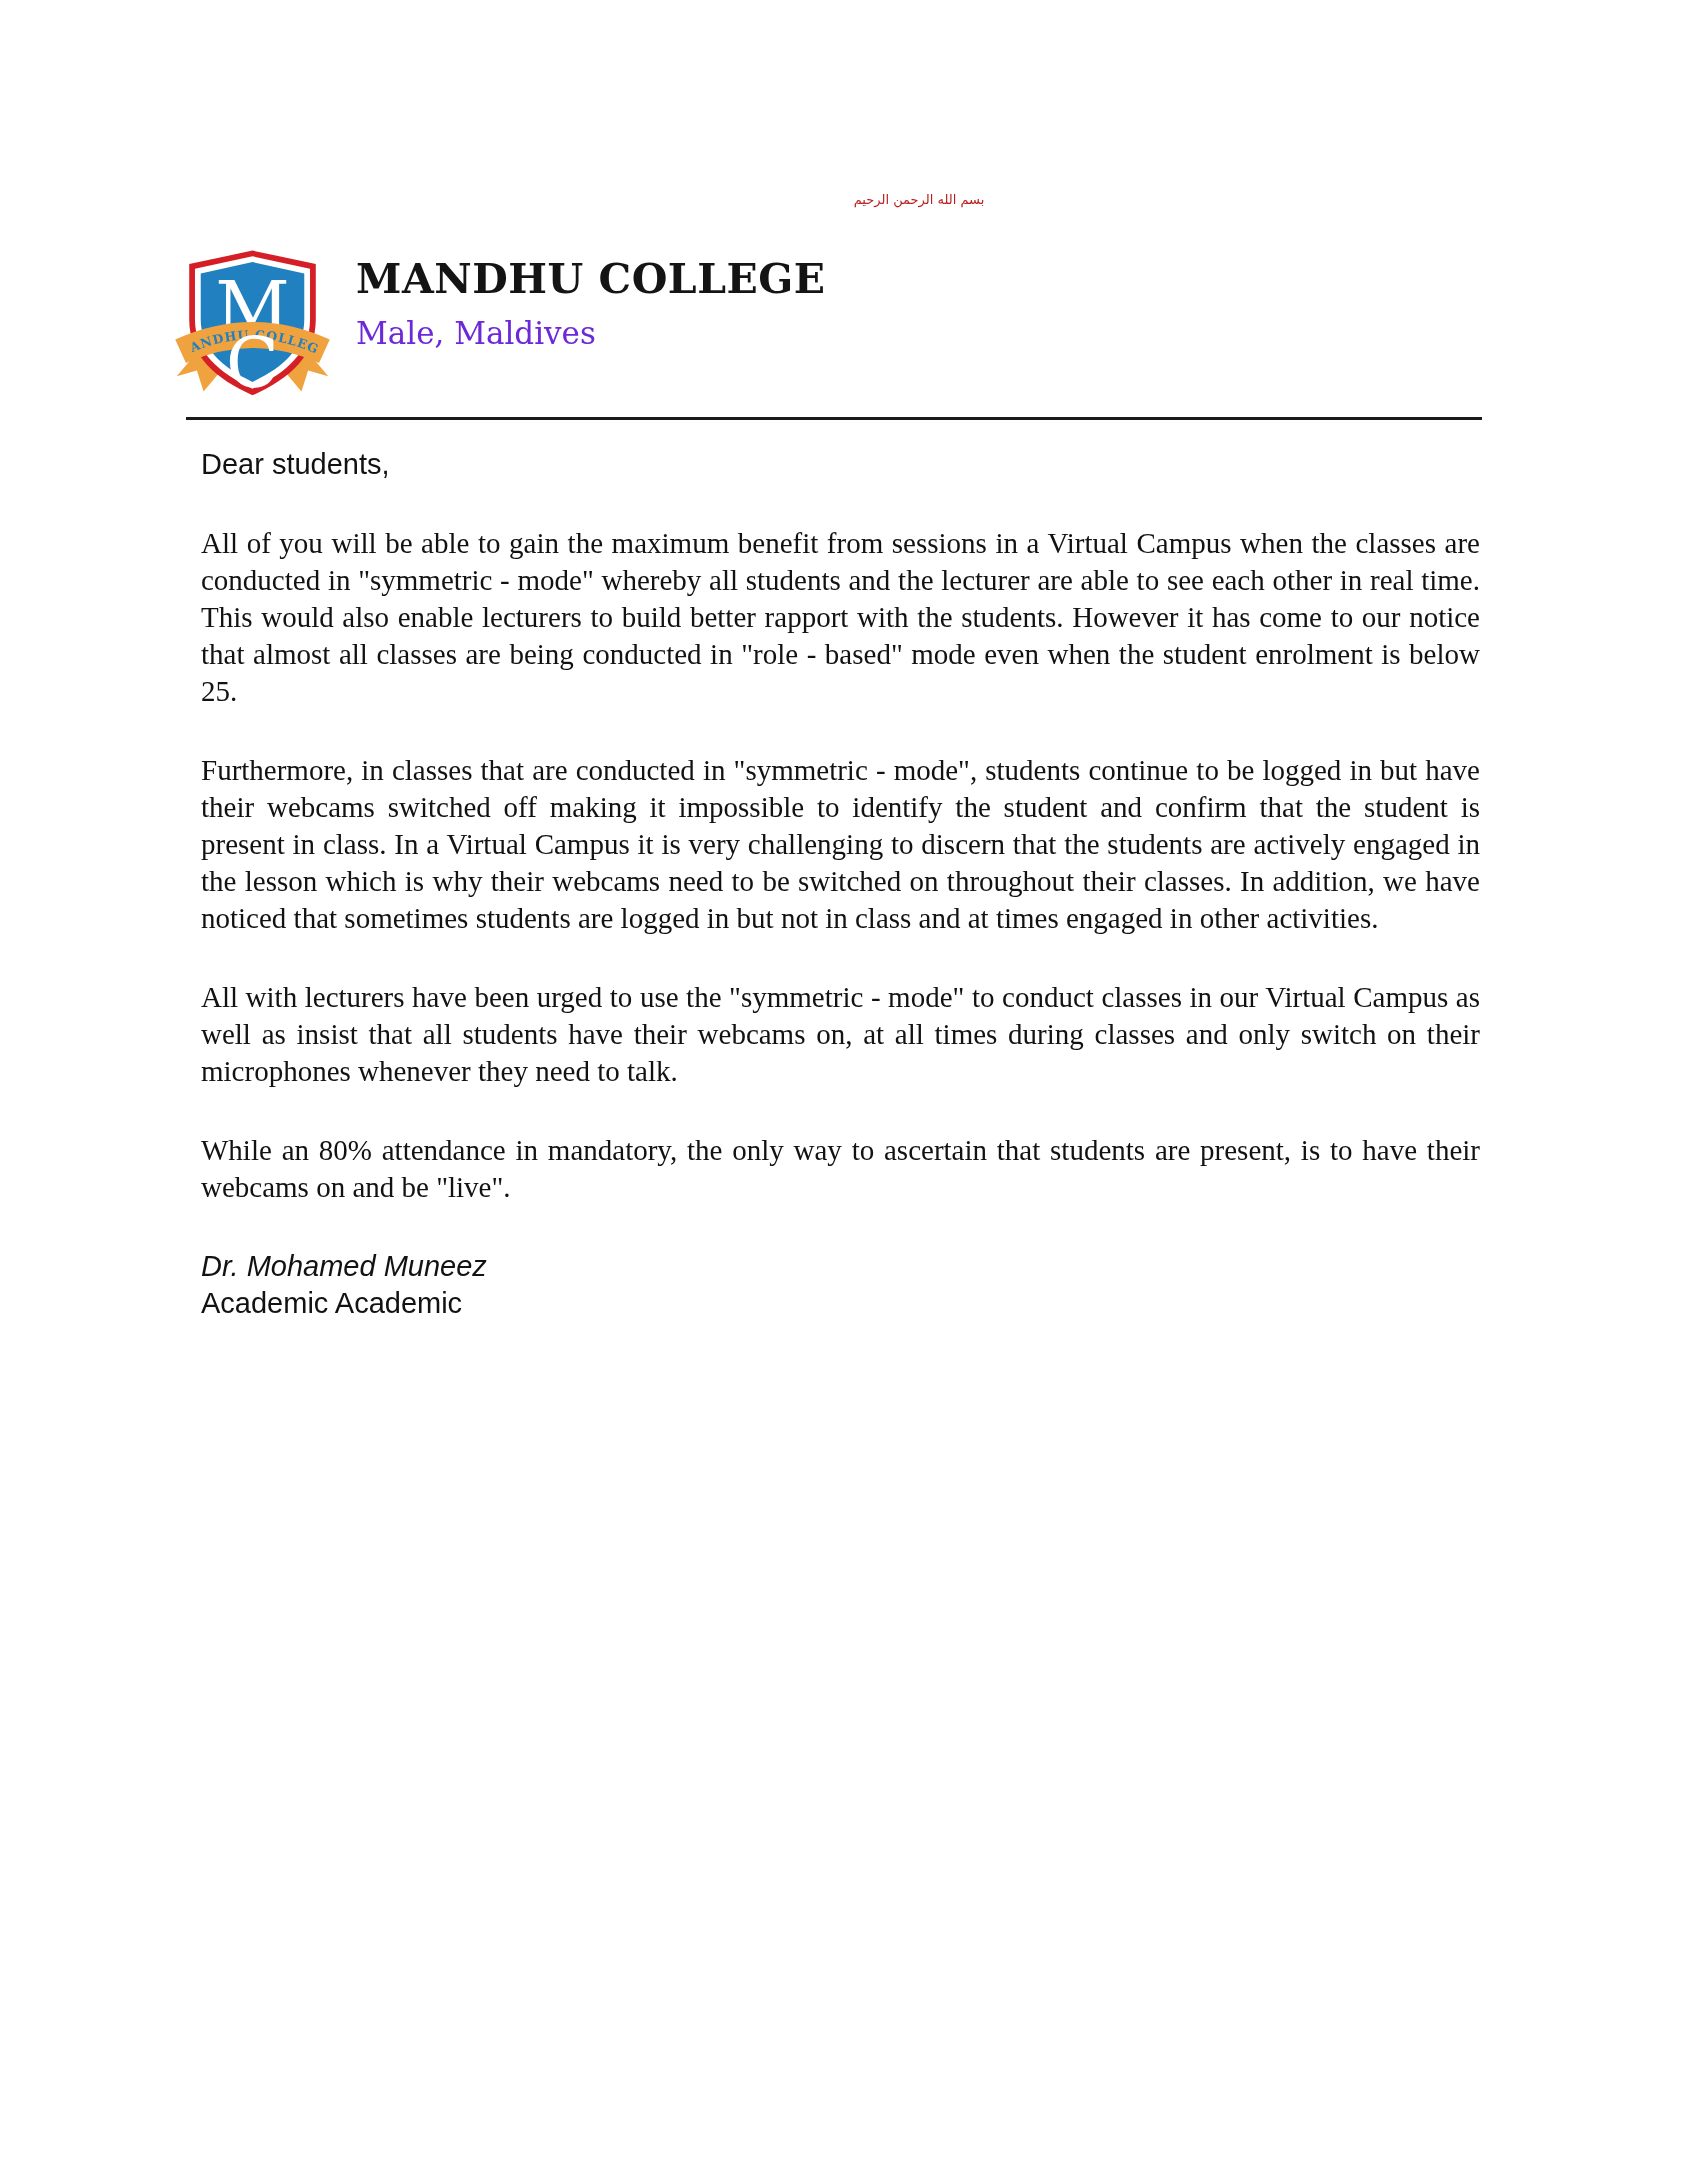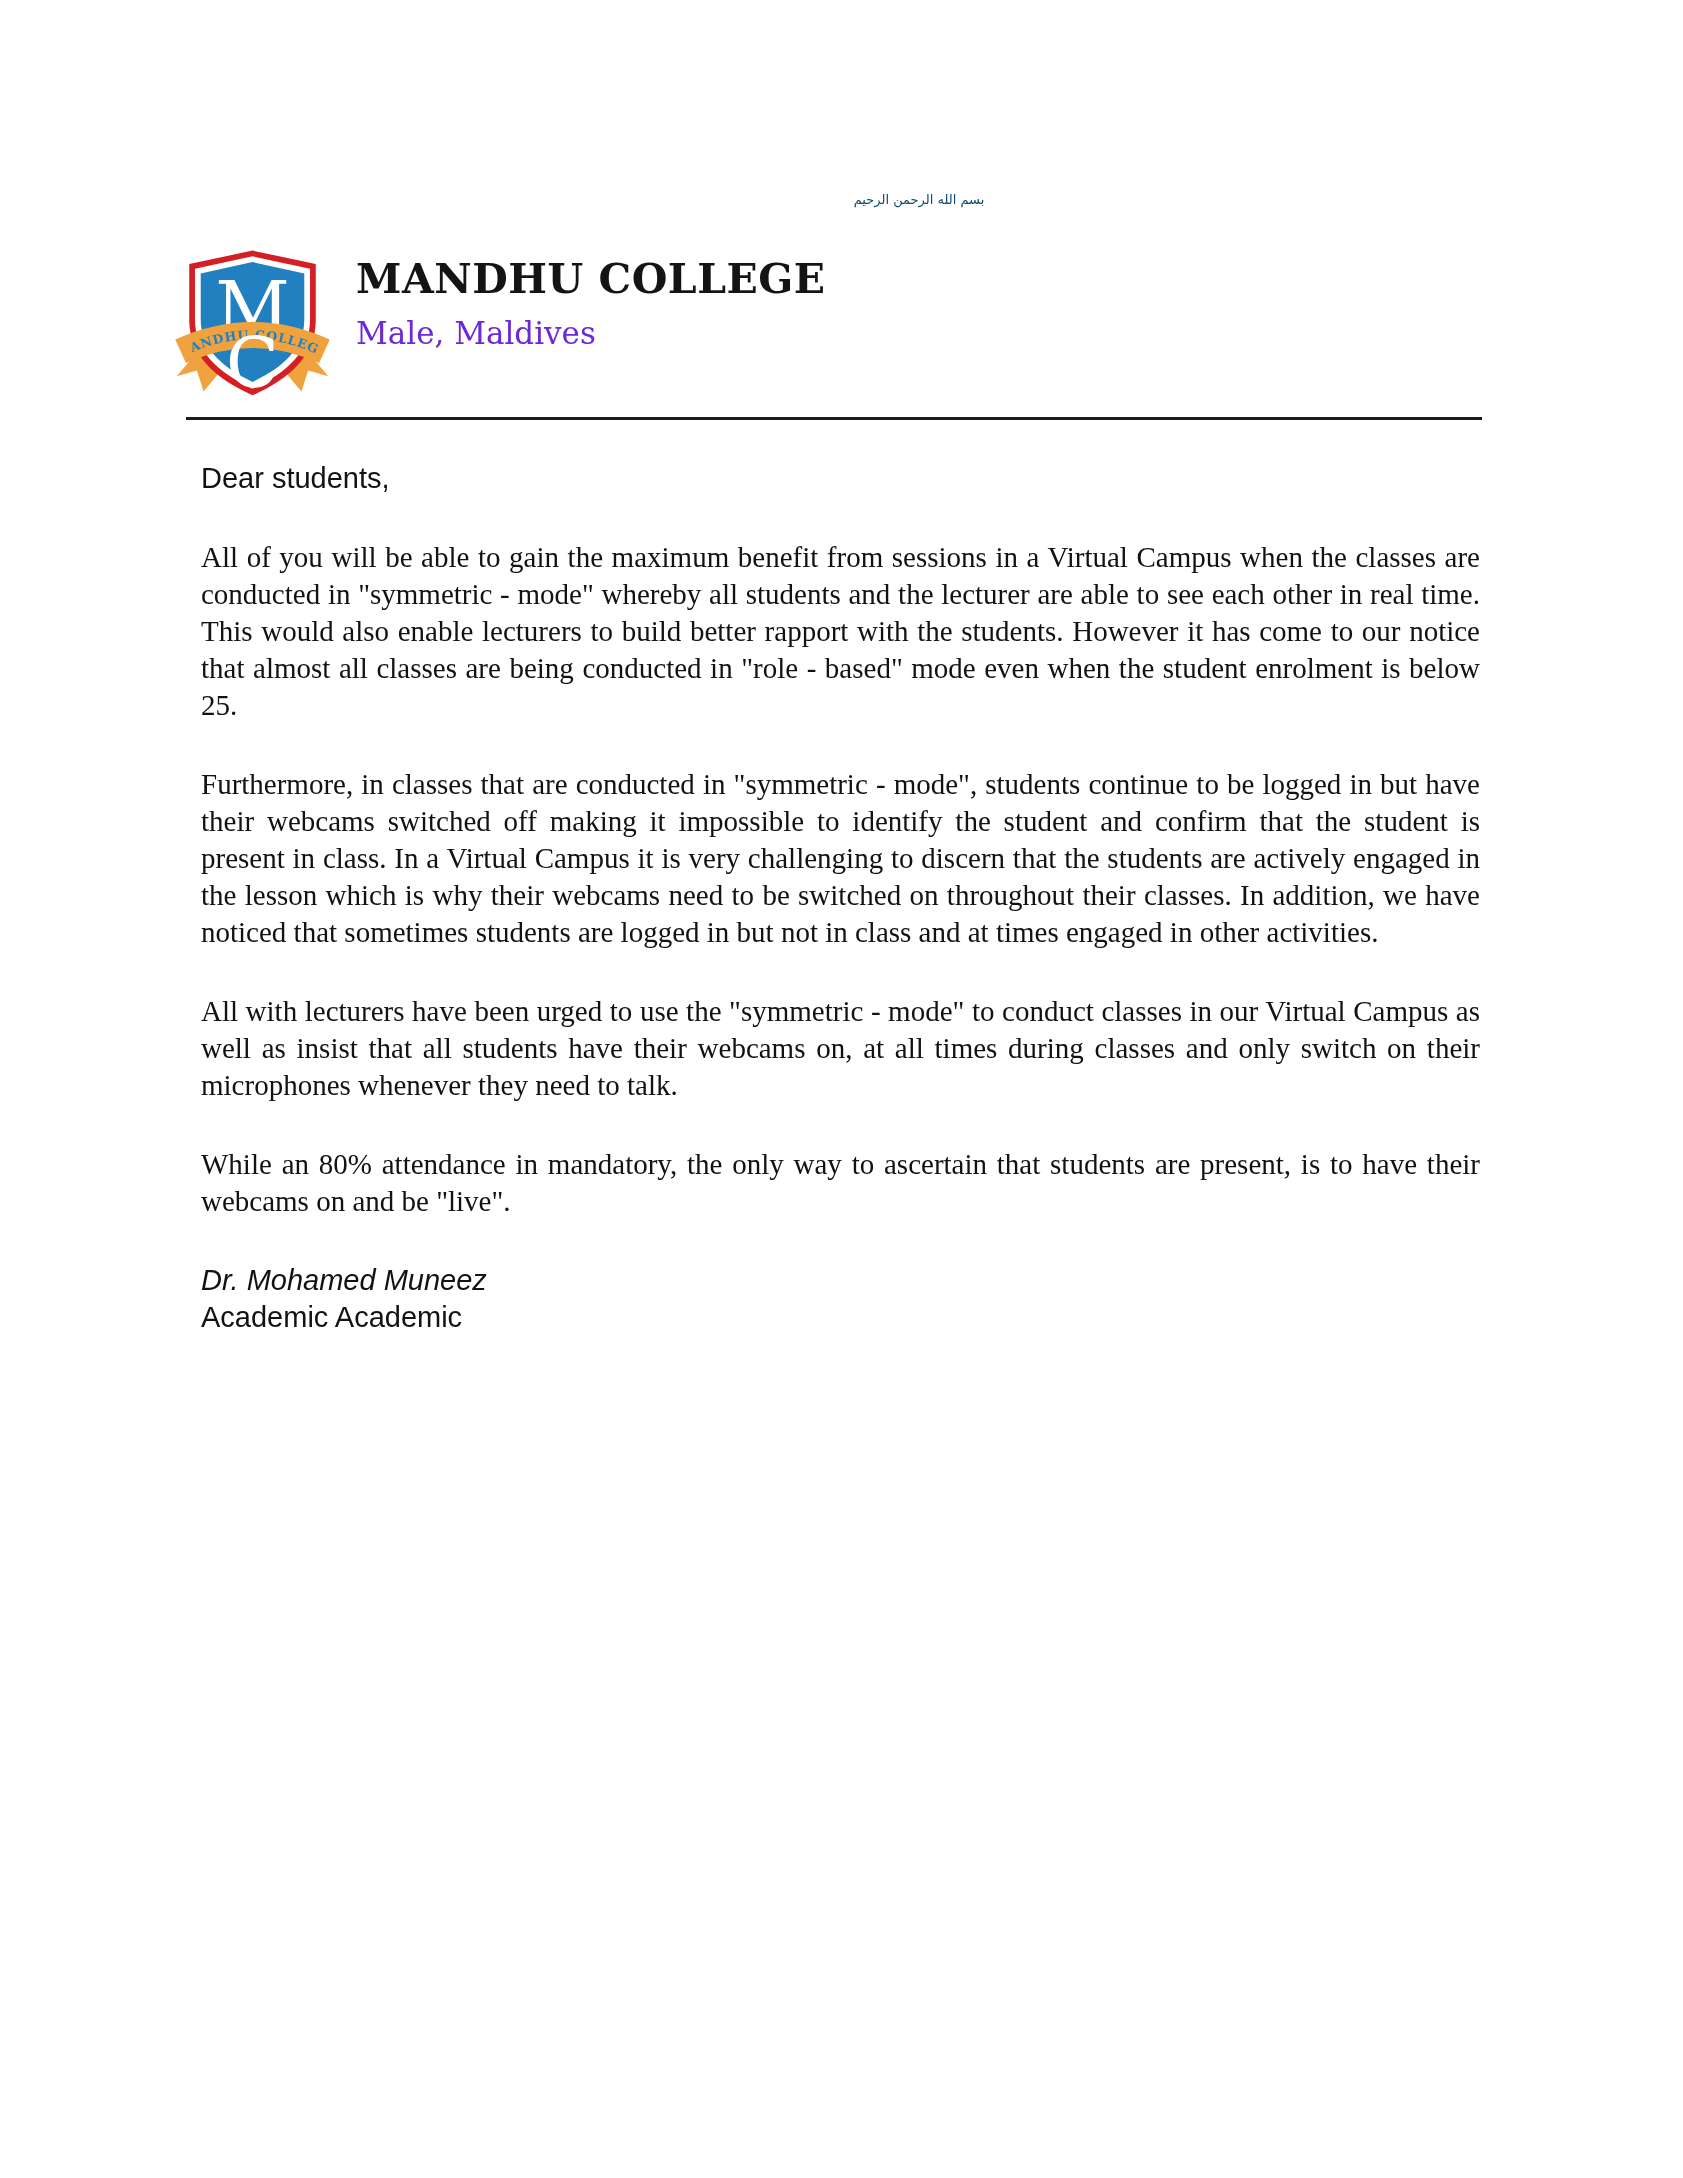--- a/index.html
+++ b/index.html
@@ -13,21 +13,21 @@
     color:#121212;
   }
   .bismillah{
     position:absolute;
     left:820px; top:192px; width:198px;
     text-align:center;
     direction:rtl;
     font-family:"DejaVu Sans", sans-serif;
     font-size:13px;
     letter-spacing:1px;
-    color:#0c4a6e;
+    color:#b91c1c;
   }
   .logo{
     position:absolute;
     left:171px; top:241px;
     width:163px; height:163px;
   }
   .college-name{
     position:absolute;
     left:356px; top:255px;
     font-family:"DejaVu Serif", serif;
@@ -46,21 +46,21 @@
     white-space:nowrap;
   }
   .header-rule{
     position:absolute;
     left:186px; top:417px;
     width:1296px; height:3px;
     background:#1b1b1b;
   }
   .letter-body{
     position:absolute;
-    left:201px; top:460px;
+    left:201px; top:446px;
     width:1279px;
     font-size:29px;
     line-height:37px;
   }
   .letter-body p{margin:0 0 42px 0;}
   p.salutation{text-align:left;}
   p.para{text-align:justify; text-justify:inter-word;font-family:Liberation Serif, serif;}
   .signature{margin-top:39px;}
   .signature p{margin:0;}
   .sig-name{font-style:italic;}

